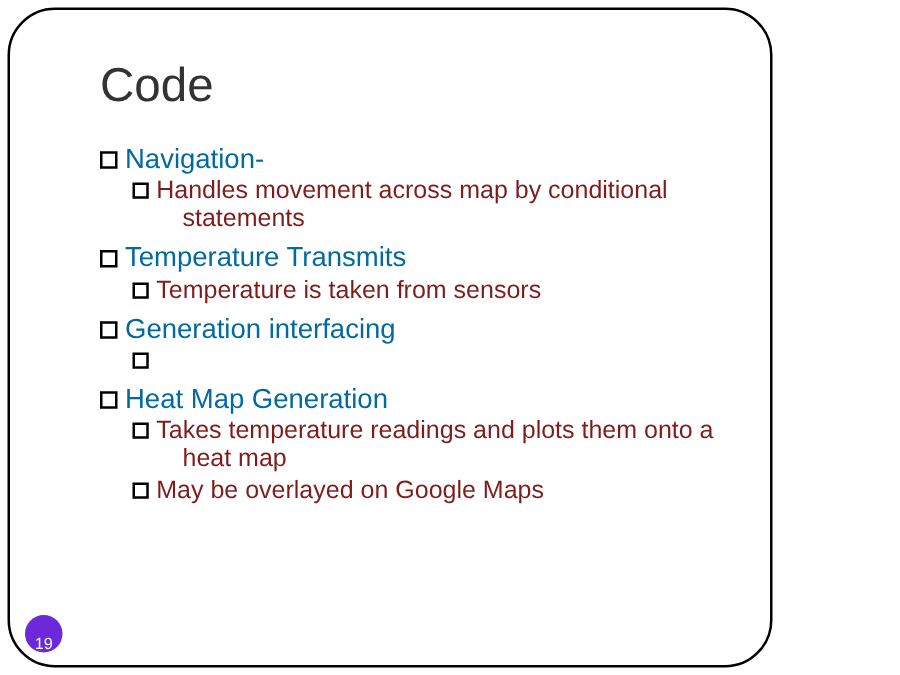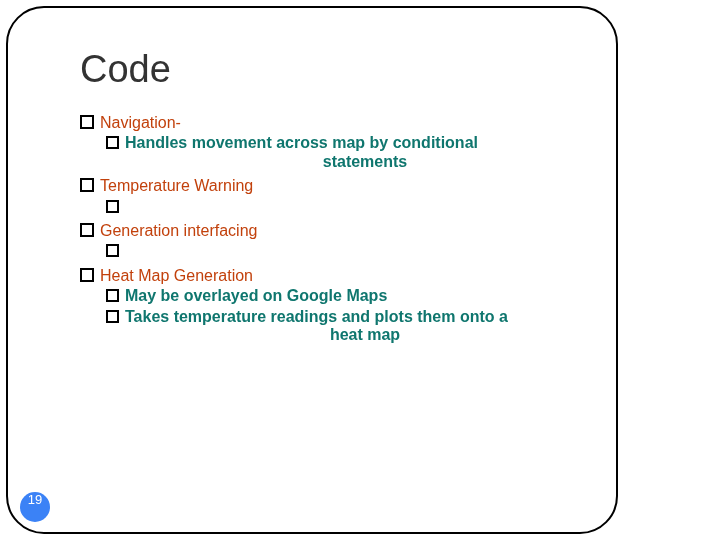--- a/index.html
+++ b/index.html
@@ -35,37 +35,35 @@
     color: #333;
     letter-spacing: 0px;
   }
   .content {
     position: absolute;
     top: 108px;
     left: 80px;
     right: 40px;
   }
   .l1 {
-    font-size: 16px;
-    color: #c2410c;
+    font-size: 22px;
+    color: #0369a1;
     margin-top: 6px;
     line-height: 1.15;
   }
   .l2 {
-    font-size: 16px;
-    color: #0f766e;
+    font-size: 20px;
+    color: #7f1d1d;
     margin-left: 26px;
     margin-top: 2px;
     line-height: 1.15;
-    font-weight: bold;
   }
   .l2 .cont {
     margin-left: 40px;
     display: block;
-    text-align: center;
   }
   .bx {
     display: inline-block;
     width: 14px;
     height: 14px;
     border: 2px solid #000;
     box-sizing: border-box;
     margin-right: 6px;
     vertical-align: -1px;
   }
@@ -74,25 +72,25 @@
     height: 13px;
     vertical-align: -1px;
   }
   .page-num {
     position: absolute;
     left: 20px;
     bottom: 18px;
     width: 30px;
     height: 30px;
     border-radius: 50%;
-    background: #3b82f6;
+    background: #6d28d9;
     color: #fff;
     font-size: 13px;
     display: flex;
-    align-items: flex-start;
+    align-items: flex-end;
     justify-content: center;
   }
 </style>
 </head>
 <body>
 
 <div class="slide">
   <div class="border-box"></div>
 
   <div class="title">Code</div>
@@ -101,43 +99,43 @@
 
     <div class="l1">
       <span class="bx"></span><span>Navigation-</span>
     </div>
     <div class="l2">
       <span class="bx sm"></span><span>Handles movement across map by conditional</span>
       <span class="cont">statements</span>
     </div>
 
     <div class="l1">
-      <span class="bx"></span><span>Temperature Warning</span>
+      <span class="bx"></span><span>Temperature Transmits</span>
     </div>
     <div class="l2">
-      <span class="bx sm"></span>
+      <span class="bx sm"></span><span>Temperature is taken from sensors</span>
     </div>
 
 
     <div class="l1">
       <span class="bx"></span><span>Generation interfacing</span>
     </div>
     <div class="l2">
       <span class="bx sm"></span>
     </div>
 
     <div class="l1">
       <span class="bx"></span><span>Heat Map Generation</span>
     </div>
     <div class="l2">
-      <span class="bx sm"></span><span>May be overlayed on Google Maps</span>
+      <span class="bx sm"></span><span>Takes temperature readings and plots them onto a</span>
+      <span class="cont">heat map</span>
     </div>
     <div class="l2">
-      <span class="bx sm"></span><span>Takes temperature readings and plots them onto a</span>
-      <span class="cont">heat map</span>
+      <span class="bx sm"></span><span>May be overlayed on Google Maps</span>
     </div>
 
   </div>
 
   <div class="page-num">
     <span>19</span>
   </div>
 </div>
 
 </body></html>

